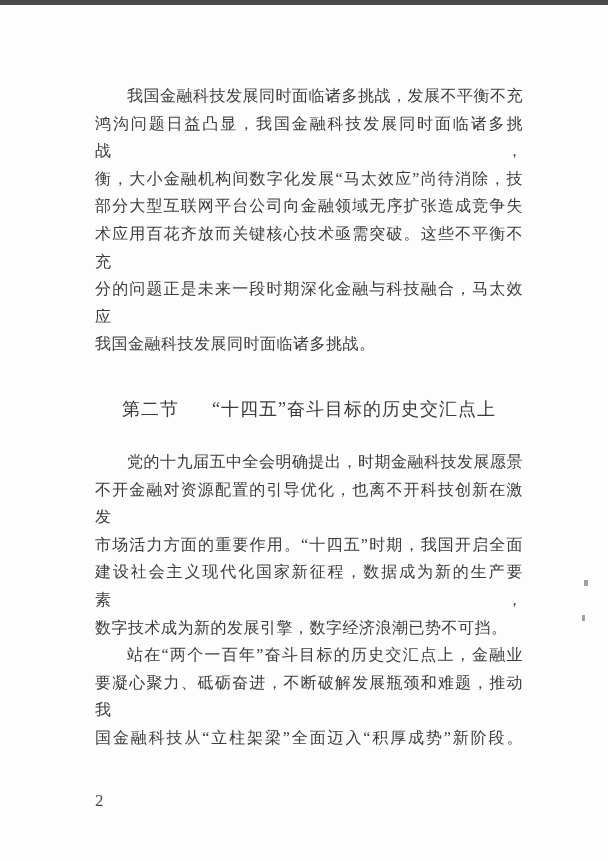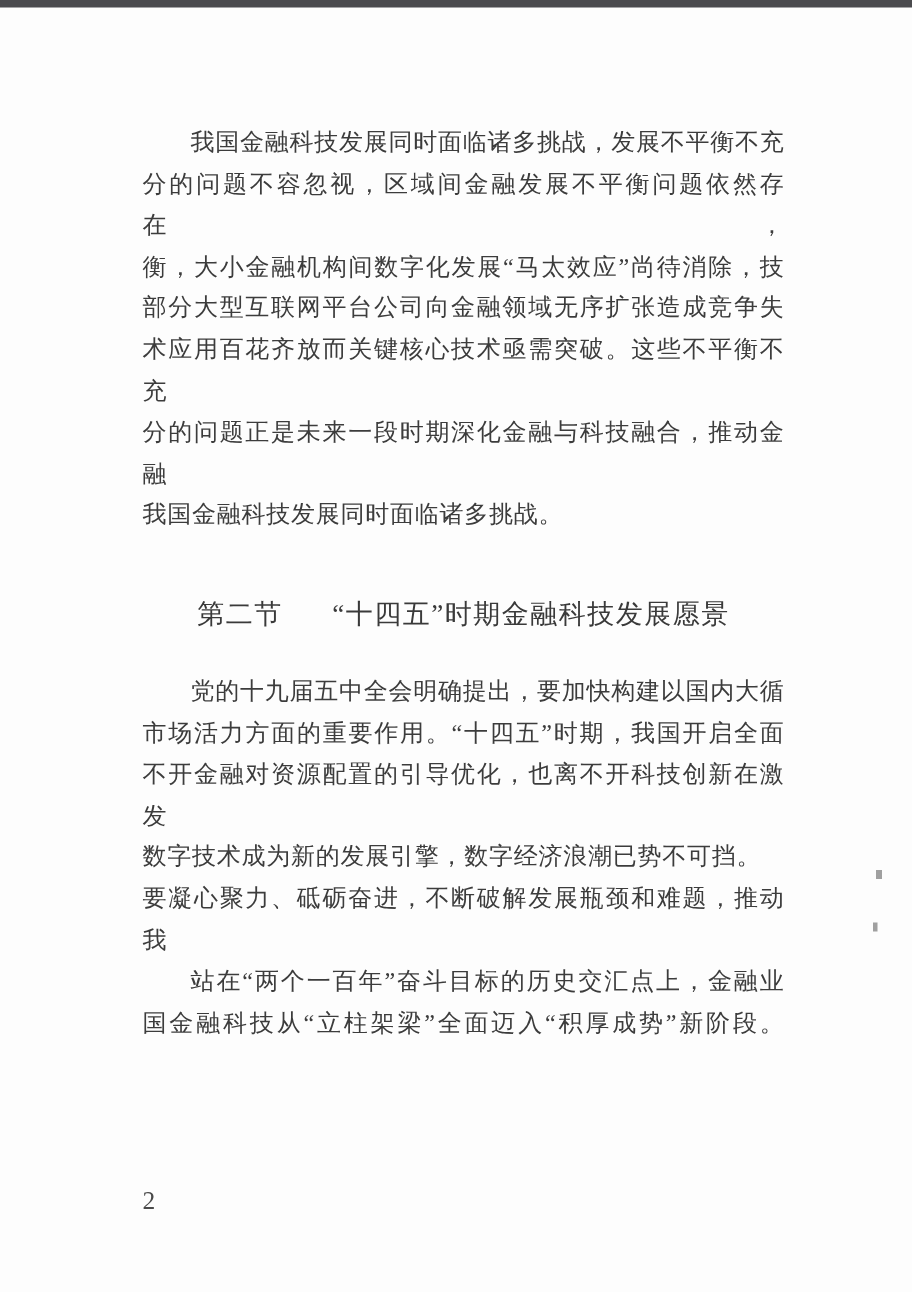--- a/index.html
+++ b/index.html
@@ -73,42 +73,43 @@
 </style>
 </head>
 <body>
 
 <div class="page">
   <div class="top-bar"></div>
 
   <div class="text-col">
     <div class="para-slot">
         <span class="t-line first">我国金融科技发展同时面临诸多挑战，发展不平衡不充</span>
-        <span class="t-line">分的问题不容忽视，区域间金融发展不平衡问题依然存在，</span>
+        <span class="t-line">鸿沟问题日益凸显，我国金融科技发展同时面临诸多挑战，</span>
         <span class="t-line">衡，大小金融机构间数字化发展“马太效应”尚待消除，技</span>
         <span class="t-line">部分大型互联网平台公司向金融领域无序扩张造成竞争失</span>
         <span class="t-line">术应用百花齐放而关键核心技术亟需突破。这些不平衡不充</span>
-        <span class="t-line">分的问题正是未来一段时期深化金融与科技融合，推动金融</span>
+        <span class="t-line">分的问题正是未来一段时期深化金融与科技融合，马太效应</span>
         <span class="t-line end">我国金融科技发展同时面临诸多挑战。</span>
       </div>
 
     <h2 class="heading">
       <span>第二节</span>
-      <span>“十四五”时期金融科技发展愿景</span>
+      <span>“十四五”奋斗目标的历史交汇点上</span>
     </h2>
 
     <div class="para-slot">
-        <span class="t-line first">党的十九届五中全会明确提出，要加快构建以国内大循</span>
+        <span class="t-line first">党的十九届五中全会明确提出，时期金融科技发展愿景</span>
+        <span class="t-line">不开金融对资源配置的引导优化，也离不开科技创新在激发</span>
         <span class="t-line">市场活力方面的重要作用。“十四五”时期，我国开启全面</span>
-        <span class="t-line">不开金融对资源配置的引导优化，也离不开科技创新在激发</span>
+        <span class="t-line">建设社会主义现代化国家新征程，数据成为新的生产要素，</span>
         <span class="t-line end">数字技术成为新的发展引擎，数字经济浪潮已势不可挡。</span>
       </div>
     <div class="para-slot">
+        <span class="t-line first">站在“两个一百年”奋斗目标的历史交汇点上，金融业</span>
         <span class="t-line">要凝心聚力、砥砺奋进，不断破解发展瓶颈和难题，推动我</span>
-        <span class="t-line first">站在“两个一百年”奋斗目标的历史交汇点上，金融业</span>
         <span class="t-line">国金融科技从“立柱架梁”全面迈入“积厚成势”新阶段。</span>
       </div>
   </div>
 
   <div class="pagenum">2</div>
 
   <div class="speck s1"></div>
   <div class="speck s2"></div>
 </div>
 

